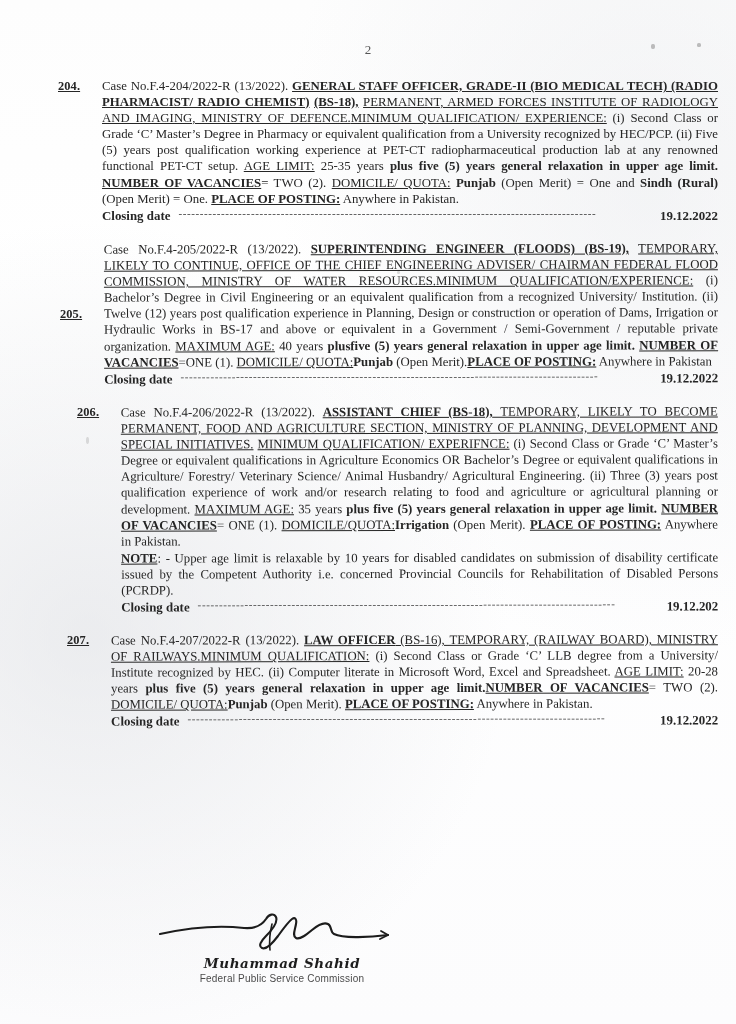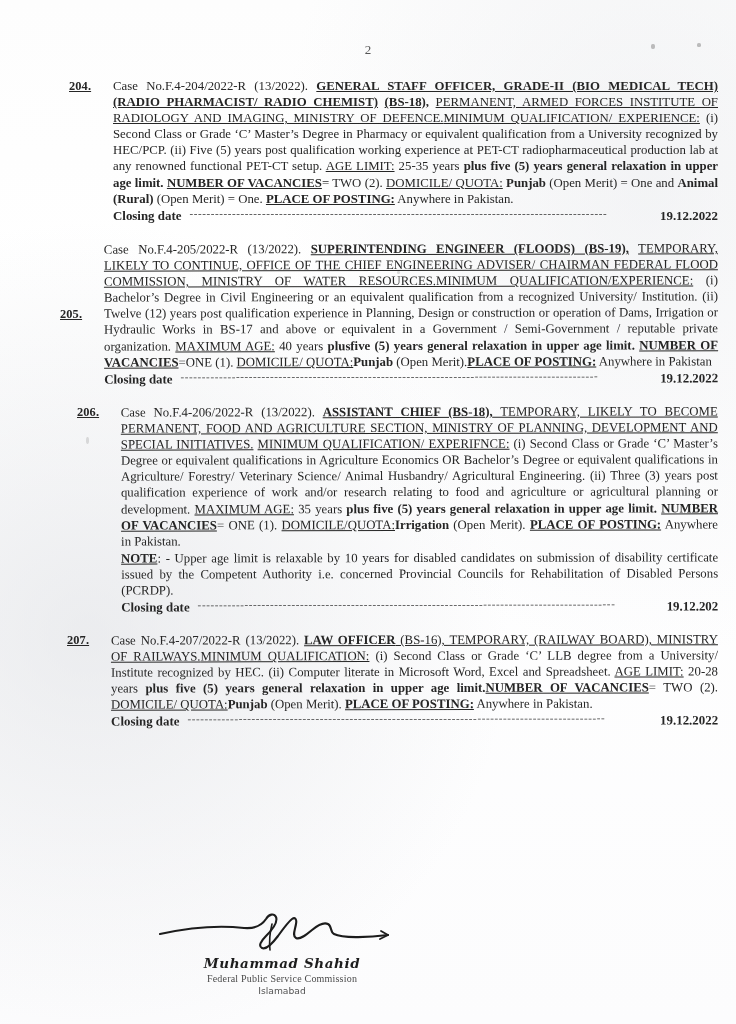--- a/index.html
+++ b/index.html
@@ -60,21 +60,21 @@
   }
   .entry-body {
     flex: 1 1 auto;
     font-size: 12.8px;
     line-height: 16.1px;
     text-align: justify;
     text-justify: inter-word;
   }
 
   
-  .e204 { margin-left: 11px; }
+  .e204 { margin-left: 0px; }
   .e205 { margin-left: 2px; align-items: center; }
   .e206 { margin-left: 19px; }
   .e207 { margin-left: 9px; }
   .e205 .entry-body, .e206 .entry-body, .e207 .entry-body { transform: rotate(-0.12deg); }
 
   .u   { text-decoration: underline; }
   .b   { font-weight: bold; }
   .bu  { font-weight: bold; text-decoration: underline; }
 
   .note-block {
@@ -130,21 +130,21 @@
   .sig-title {
     font-family: "DejaVu Sans", "Liberation Sans", sans-serif;
     font-style: italic;
     font-weight: bold;
     font-size: 10.6px;
     letter-spacing: 0.5px;
     color: #2b2b2b;
     margin-top: 2px;
   }
   .sig-org {
-    font-family: Liberation Serif, serif;
+    font-family: Liberation Sans, sans-serif;
     font-size: 10px;
     letter-spacing: 0.2px;
     color: #4a4a4a;
     margin-top: 2px;
   }
   .sig-city {
     font-family: "DejaVu Sans", "Liberation Sans", sans-serif;
     font-size: 9.2px;
     color: #555;
     margin-top: 1px;
@@ -166,21 +166,21 @@
 
   <div class="content">
 
     <div class="entry e204">
       <div class="entry-num">204.</div>
       <div class="entry-body">
         <span>Case No.F.4-204/2022-R (13/2022).</span>
         <span class="bu">GENERAL STAFF OFFICER, GRADE-II (BIO MEDICAL TECH) (RADIO PHARMACIST/ RADIO CHEMIST)</span>
         <span class="bu">(BS-18),</span>
         <span class="u">PERMANENT, ARMED FORCES INSTITUTE OF RADIOLOGY AND IMAGING, MINISTRY OF DEFENCE.</span><span class="u">MINIMUM QUALIFICATION/ EXPERIENCE:</span><span> (i) Second Class or Grade ‘C’ Master’s Degree in Pharmacy or equivalent qualification from a University recognized by HEC/PCP. (ii) Five (5) years post qualification working experience at PET-CT radiopharmaceutical production lab at any renowned functional PET-CT setup. </span><span class="u">AGE LIMIT:</span><span> 25-35 years </span><span class="b">plus five (5) years general relaxation in upper age limit.</span>
-        <span class="bu">NUMBER OF VACANCIES</span><span>= TWO (2). </span><span class="u">DOMICILE/ QUOTA:</span><span class="b"> Punjab</span><span> (Open Merit) = One and </span><span class="b">Animal (Rural)</span><span> (Open Merit) = One. </span><span class="bu">PLACE OF POSTING:</span><span> Anywhere in Pakistan.</span>
+        <span class="bu">NUMBER OF VACANCIES</span><span>= TWO (2). </span><span class="u">DOMICILE/ QUOTA:</span><span class="b"> Punjab</span><span> (Open Merit) = One and </span><span class="b">Sindh (Rural)</span><span> (Open Merit) = One. </span><span class="bu">PLACE OF POSTING:</span><span> Anywhere in Pakistan.</span>
         <div class="closing-row">
           <span class="closing-label">Closing date</span>
           <span class="closing-leader">--------------------------------------------------------------------------------------------------</span>
           <span class="closing-date">19.12.2022</span>
         </div>
       </div>
     </div>
 
     <div class="entry e205">
       <div class="entry-num">205.</div>
@@ -233,21 +233,20 @@
   <div class="signature">
     <div class="sig-scribble">
       <svg width="260" height="46" viewBox="0 0 260 46" aria-hidden="true">
         <path d="M8 26 C40 19, 66 17, 92 20 C104 21, 110 17, 114 11 C117 6, 122 5, 124 9 C126 14, 120 22, 114 28 C109 33, 106 38, 110 40 C114 42, 120 36, 126 28 C131 21, 136 14, 140 11 C143 9, 145 11, 144 16 C143 22, 140 28, 144 30 C148 32, 154 27, 160 22 C166 17, 172 14, 176 16 C180 18, 178 24, 182 26 C190 30, 214 30, 236 27" fill="none" stroke="#1c1c1c" stroke-width="2.1" stroke-linecap="round" stroke-linejoin="round"></path>
         <path d="M236 27 L229 23 M236 27 L228 31" fill="none" stroke="#1c1c1c" stroke-width="1.8" stroke-linecap="round"></path>
         <path d="M120 16 C118 24, 117 33, 118 42" fill="none" stroke="#1c1c1c" stroke-width="1.6" stroke-linecap="round"></path>
       </svg>
     </div>
     <div class="sig-name">Muhammad Shahid</div>
     <div class="sig-org">Federal Public Service Commission</div>
-    <div class="sig-city">Islamabad</div>
   </div>
 
   <div class="speck" style="left:651px; top:44px; width:4px; height:5px;"></div>
   <div class="speck" style="left:697px; top:43px; width:4px; height:4px;"></div>
   <div class="speck" style="left:397px; top:271px; width:3px; height:3px; opacity:0.3;"></div>
   <div class="speck" style="left:86px; top:437px; width:3px; height:7px; opacity:0.28;"></div>
 
 </div>
 
 </body></html>

